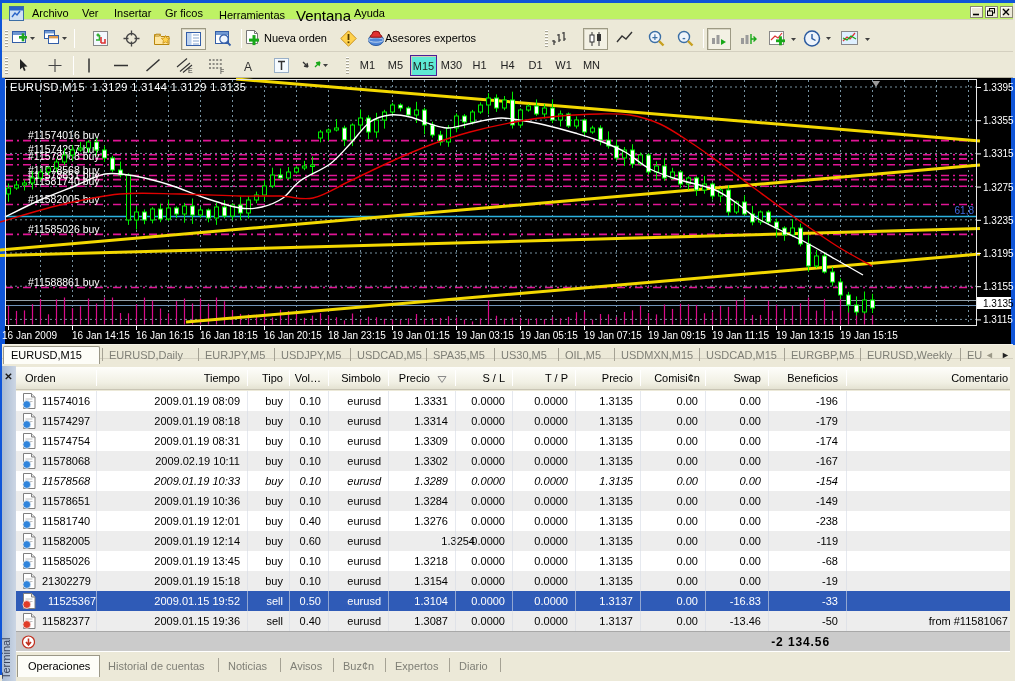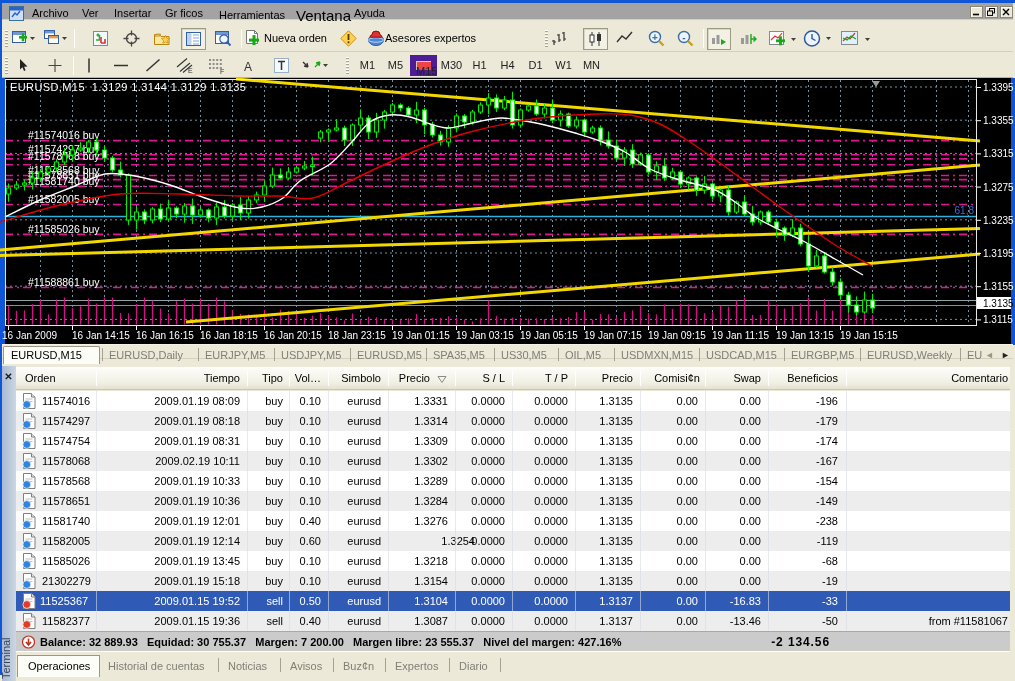--- a/index.html
+++ b/index.html
@@ -4,30 +4,30 @@
 svg text{-webkit-text-stroke:0.01px transparent}
 svg{transform:translateZ(0)}
 html,body{width:1015px;height:681px;overflow:hidden}
 body{position:relative;background:#ece9d8;font-family:"Liberation Sans",sans-serif;font-size:11px;color:#000}
 .abs{position:absolute}
 .btn{position:absolute;top:3px;height:22px;border:1px solid transparent}
 .pressed{border:1px solid #9d9a84;background:#f3f1e4;box-shadow:inset 1px 1px 0 #d8d5c4}
 .sep{position:absolute;top:4px;width:1px;height:19px;background:#c6c3b2;border-right:1px solid #fff}
 .grip{position:absolute;top:5px;width:3px;height:17px;background:repeating-linear-gradient(to bottom,#fff 0 1px,#a8a595 1px 2px,transparent 2px 3px)}
 .tfb{position:absolute;top:2px;width:27px;height:21px;text-align:center;line-height:21px;font-size:11px;color:#222}
-.tfb.on{border:6px solid #4c1d95;background:#ef4444;box-shadow:inset 1px 1px 0 #cfccba}
+.tfb.on{border:1px solid #4c1d95;background:#5eead4;box-shadow:inset 1px 1px 0 #cfccba}
 .cell{position:absolute;top:0;height:20px;line-height:20px;white-space:nowrap}
 .r{text-align:right}
 .colline{position:absolute;top:0;width:1px;height:240px;background:rgba(213,218,228,0.6)}
 .tabtxt{color:#7f7f76;font-size:11px}
 </style></head><body>
 
 <div class="abs" style="left:0;top:0;width:1015px;height:3px;background:#0f55d8"></div>
 <div class="abs" style="left:0;top:0;width:2px;height:675px;background:#0f55d8"></div>
-<div class="abs" style="left:2px;top:3px;width:1011px;height:17px;background:#a3a3a3;border-bottom:1px solid #d4d0c0">
+<div class="abs" style="left:2px;top:3px;width:1011px;height:17px;background:#bef264;border-bottom:1px solid #d4d0c0">
 <svg class="abs" style="left:7px;top:3px" width="15" height="15" viewBox="0 0 15 15">
       <rect x="0.5" y="0.5" width="14" height="14" fill="#cfe0f4" stroke="#3a6ea5"></rect>
       <rect x="1" y="1" width="13" height="3.5" fill="#2a64c8"></rect>
       <path d="M3 11 l3 -4 l2 2 l3 -4" stroke="#2a64c8" stroke-width="1.4" fill="none"></path>
     </svg>
 <div class="abs" style="left:30px;top:4px;font-size:11px">Archivo</div>
 <div class="abs" style="left:80px;top:4px;font-size:11px">Ver</div>
 <div class="abs" style="left:112px;top:4px;font-size:11px">Insertar</div>
 <div class="abs" style="left:163px;top:4px;font-size:11px">Gr ficos</div>
 <div class="abs" style="left:217px;top:6px;font-size:11px">Herramientas</div>
@@ -678,21 +678,21 @@
       <text x="840.0" y="339" fill="#ffffff" font-size="10px">19 Jan 15:15</text>
     </g>
   </svg>
 <div class="abs" style="left:2px;top:344px;width:1011px;height:1px;background:#f4f2e6"></div>
 <div class="abs" style="left:2px;top:345px;width:1011px;height:14px;background:#ece9d8;border-bottom:1px solid #d4d0c0">
 <div class="abs" style="left:1px;top:1px;width:97px;height:18px;background:#fdfdf8;border:1px solid #9a9787;border-bottom:none;border-radius:2px 2px 0 0"></div>
 <div class="abs" style="left:9px;top:4px;color:#000">EURUSD,M15</div>
 <div class="abs tabtxt" style="left:107px;top:4px">EURUSD,Daily</div>
 <div class="abs tabtxt" style="left:203px;top:4px">EURJPY,M5</div>
 <div class="abs tabtxt" style="left:279px;top:4px">USDJPY,M5</div>
-<div class="abs tabtxt" style="left:355px;top:4px">EURUSD,M5</div>
+<div class="abs tabtxt" style="left:355px;top:4px">USDCAD,M5</div>
 <div class="abs tabtxt" style="left:431px;top:4px">SPA35,M5</div>
 <div class="abs tabtxt" style="left:499px;top:4px">US30,M5</div>
 <div class="abs tabtxt" style="left:563px;top:4px">OIL,M5</div>
 <div class="abs tabtxt" style="left:619px;top:4px">USDMXN,M15</div>
 <div class="abs tabtxt" style="left:704px;top:4px">USDCAD,M15</div>
 <div class="abs tabtxt" style="left:789px;top:4px">EURGBP,M5</div>
 <div class="abs tabtxt" style="left:865px;top:4px">EURUSD,Weekly</div>
 <div class="abs tabtxt" style="left:965px;top:4px">EU</div>
 <div class="abs" style="left:100px;top:3px;width:1px;height:13px;background:#a5a294"></div>
 <div class="abs" style="left:196px;top:3px;width:1px;height:13px;background:#a5a294"></div>
@@ -817,21 +817,21 @@
 <div class="cell r" style="right:689px">0.10</div>
 <div class="cell r" style="right:629px">eurusd</div>
 <div class="cell r" style="right:562px">1.3302</div>
 <div class="cell r" style="right:505px">0.0000</div>
 <div class="cell r" style="right:442px">0.0000</div>
 <div class="cell r" style="right:377px">1.3135</div>
 <div class="cell r" style="right:312px">0.00</div>
 <div class="cell r" style="right:249px">0.00</div>
 <div class="cell r" style="right:172px">-167</div>
 </div>
-<div class="abs" style="left:0;top:80px;width:994px;height:20px;">
+<div class="abs" style="left:0;top:80px;width:994px;height:20px;font-style:italic;">
 <svg class="abs" style="left:6px;top:2px" width="14" height="16" viewBox="0 0 14 16">
         <path d="M1.5 0.5 h8 l3.5 3.5 v11.5 h-11.5 z" fill="#ffffff" stroke="#808080"></path>
         <path d="M9.5 0.5 v3.5 h3.5" fill="#e8e8e8" stroke="#808080"></path>
         <path d="M3.5 6 h7 M3.5 8.5 h7" stroke="#c0c0c0"></path>
         <circle cx="4.8" cy="11.5" r="3.9" fill="#2f84dc" stroke="#f0f0f0" stroke-width="0.8"></circle>
       </svg>
 <div class="cell" style="left:26px">11578568</div>
 <div class="cell r" style="right:770px">2009.01.19 10:33</div>
 <div class="cell r" style="right:727px">buy</div>
 <div class="cell r" style="right:689px">0.10</div>
@@ -944,21 +944,21 @@
 <div class="cell r" style="right:249px">0.00</div>
 <div class="cell r" style="right:172px">-19</div>
 </div>
 <div class="abs" style="left:0;top:200px;width:994px;height:20px;background:#2f5bb7;color:#fff">
 <svg class="abs" style="left:6px;top:2px" width="14" height="16" viewBox="0 0 14 16">
         <path d="M1.5 0.5 h8 l3.5 3.5 v11.5 h-11.5 z" fill="#ffffff" stroke="#808080"></path>
         <path d="M9.5 0.5 v3.5 h3.5" fill="#e8e8e8" stroke="#808080"></path>
         <path d="M3.5 6 h7 M3.5 8.5 h7" stroke="#c0c0c0"></path>
         <circle cx="4.8" cy="11.5" r="3.9" fill="#e03c28" stroke="#f0f0f0" stroke-width="0.8"></circle>
       </svg>
-<div class="cell" style="left:24px">11525367</div>
+<div class="cell" style="left:32px">11525367</div>
 <div class="cell r" style="right:770px">2009.01.15 19:52</div>
 <div class="cell r" style="right:727px">sell</div>
 <div class="cell r" style="right:689px">0.50</div>
 <div class="cell r" style="right:629px">eurusd</div>
 <div class="cell r" style="right:562px">1.3104</div>
 <div class="cell r" style="right:505px">0.0000</div>
 <div class="cell r" style="right:442px">0.0000</div>
 <div class="cell r" style="right:377px">1.3137</div>
 <div class="cell r" style="right:312px">0.00</div>
 <div class="cell r" style="right:249px">-16.83</div>
@@ -996,21 +996,20 @@
 <div class="colline" style="left:624px"></div>
 <div class="colline" style="left:689px"></div>
 <div class="colline" style="left:752px"></div>
 <div class="colline" style="left:830px"></div>
 </div>
 <div class="abs" style="left:16px;top:631px;width:994px;height:20px;background:#cbcbcb;border-top:1px solid #a8a8a8">
 <svg class="abs" style="left:6px;top:3px" width="13" height="14" viewBox="0 0 13 14">
       <circle cx="6.5" cy="7" r="6" fill="#fff" stroke="#c03020" stroke-width="1.2"></circle>
       <path d="M6.5 3.5 v6 M4 7 l2.5 3 l2.5 -3" stroke="#c03020" stroke-width="1.6" fill="none"></path>
     </svg>
-<div class="abs" style="left:24px;top:4px;font-weight:bold;white-space:nowrap">Balance: 32 889.93&nbsp;&nbsp;&nbsp;Equidad: 30 755.37&nbsp;&nbsp;&nbsp;Margen: 7 200.00&nbsp;&nbsp;&nbsp;Margen libre: 23 555.37&nbsp;&nbsp;&nbsp;Nivel del margen: 427.16%</div>
 <div class="abs" style="right:180px;top:3px;font-weight:bold;font-size:12px;letter-spacing:0.9px">-2 134.56</div>
 </div>
 <div class="abs" style="left:16px;top:651px;width:994px;height:30px;background:#ece9d8;border-top:1px solid #fff"></div>
 <div class="abs" style="left:17px;top:655px;width:83px;height:22px;background:#fdfdf8;border:1px solid #9a9787;border-bottom:none"></div>
 <div class="abs" style="left:28px;top:660px;color:#000">Operaciones</div>
 <div class="abs tabtxt" style="left:108px;top:660px">Historial de cuentas</div>
 <div class="abs tabtxt" style="left:228px;top:660px">Noticias</div>
 <div class="abs tabtxt" style="left:290px;top:660px">Avisos</div>
 <div class="abs tabtxt" style="left:343px;top:660px">Buz¢n</div>
 <div class="abs tabtxt" style="left:395px;top:660px">Expertos</div>

